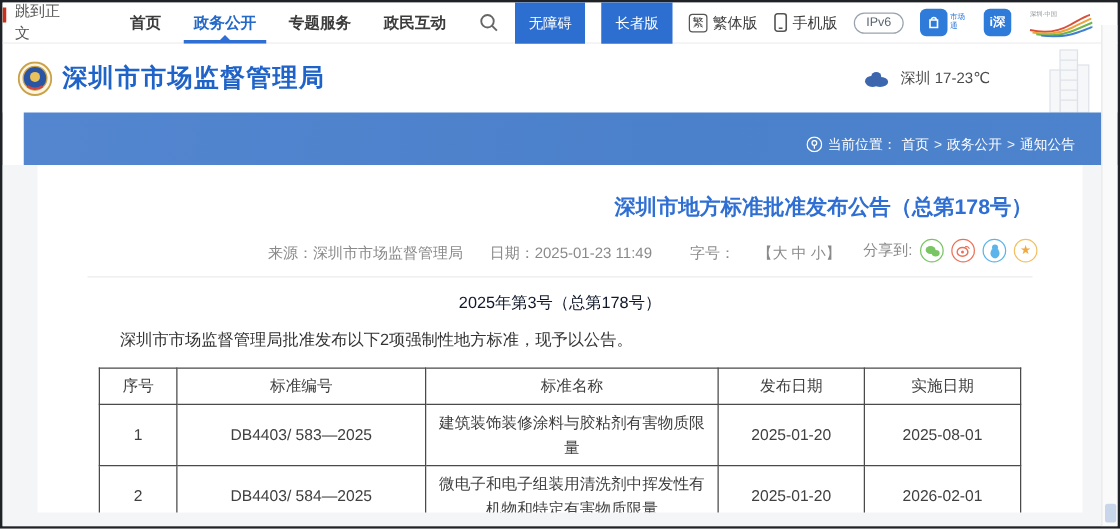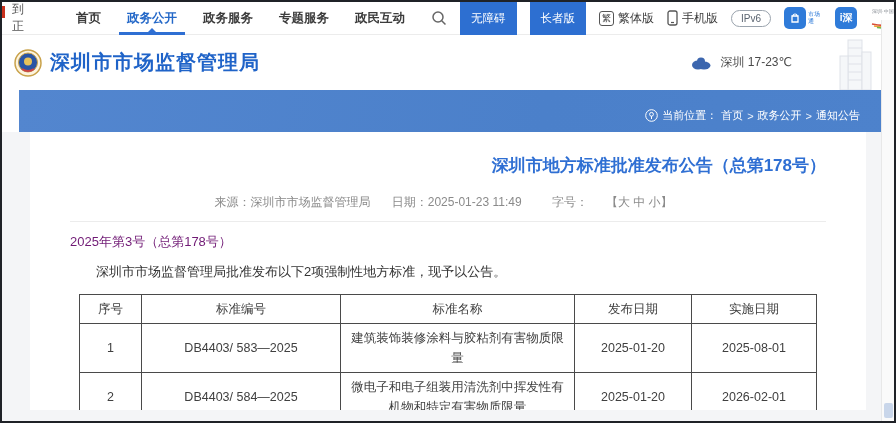--- a/index.html
+++ b/index.html
@@ -92,21 +92,21 @@
   .share-box { position:absolute; right:-4px; top:-3px; display:flex; align-items:center; gap:6px; font-size:12px; color:#8a8a8a; }
   .share-circ {
     width:19px; height:19px; border-radius:50%; display:flex; align-items:center; justify-content:center;
     cursor:pointer; background:#fff;
   }
   .sc-wechat { border:1px solid #79c463; }
   .sc-weibo  { border:1px solid #ec7058; }
   .sc-qq     { border:1px solid #5db4ea; }
   .sc-star   { border:1px solid #f2c063; color:#f0a93c; font-size:10px; }
   .divider { border-bottom:1px solid #ececec; margin-top:9px; }
-  .doc-number { font-size:13px; color:#701a75; margin-top:11px; line-height:18px; }
+  .doc-number { text-align:center; font-size:13px; color:#0f172a; margin-top:11px; line-height:18px; }
   .body-para { font-size:13px; color:#333; line-height:18px; margin-top:12px; text-indent:2em; }
   table.std { border-collapse:collapse; table-layout:fixed; width:737px; margin:13px auto 0; }
   table.std th, table.std td {
     border:1px solid #4a4a4a; text-align:center; font-size:12.5px; color:#404040;
     padding:4px 6px; line-height:20px; font-weight:normal; word-break:break-all;
   }
   table.std th { height:28px; }
   tr.r1 td { height:36px; }
   tr.r2 td { height:48px; }
   
@@ -124,21 +124,20 @@
 
 <div id="frame">
 
   <div id="topbar">
     <span class="red-tick"></span>
     <span class="skip-link">跳到正文</span>
 
     <div class="nav">
       <span class="nav-item">首页</span>
       <span class="nav-item active">政务公开</span>
-      <span class="nav-item">政务服务</span>
       <span class="nav-item">专题服务</span>
       <span class="nav-item">政民互动</span>
     </div>
 
     <div class="tb-spacer"></div>
 
     <div class="tb-right">
       <svg class="search-ic" viewBox="0 0 16 16">
         <circle cx="7" cy="7" r="5" fill="none" stroke="#666" stroke-width="1.5"></circle>
         <line x1="10.7" y1="10.7" x2="14.5" y2="14.5" stroke="#666" stroke-width="1.5"></line>
@@ -232,20 +231,43 @@
       <div class="art-title">深圳市地方标准批准发布公告（总第178号）</div>
 
       <div class="meta-row">
         <div class="meta-center">
           <span>来源：深圳市市场监督管理局</span>
           <span>日期：2025-01-23 11:49</span>
           <span>
             <span>字号：</span><span class="fontsize-ctl">【大 中 小】</span>
           </span>
         </div>
+        <div class="share-box">
+          <span>分享到:</span>
+          <span class="share-circ sc-wechat">
+            <svg width="12" height="10" viewBox="0 0 12 10">
+              <ellipse cx="4.5" cy="4" rx="4" ry="3.2" fill="#79c463"></ellipse>
+              <ellipse cx="8.5" cy="6.5" rx="3.2" ry="2.6" fill="#79c463"></ellipse>
+            </svg>
+          </span>
+          <span class="share-circ sc-weibo">
+            <svg width="11" height="11" viewBox="0 0 11 11">
+              <ellipse cx="5" cy="6.5" rx="4.3" ry="3.5" fill="none" stroke="#ec7058" stroke-width="1.2"></ellipse>
+              <circle cx="5" cy="6.5" r="1.2" fill="#ec7058"></circle>
+              <path d="M7 2.5 Q9.5 1.5 10.5 4" fill="none" stroke="#ec7058" stroke-width="1"></path>
+            </svg>
+          </span>
+          <span class="share-circ sc-qq">
+            <svg width="10" height="12" viewBox="0 0 10 12">
+              <ellipse cx="5" cy="7.5" rx="3.6" ry="4.2" fill="#5db4ea"></ellipse>
+              <circle cx="5" cy="3" r="2.4" fill="#5db4ea"></circle>
+            </svg>
+          </span>
+          <span class="share-circ sc-star">★</span>
+        </div>
       </div>
 
       <div class="divider"></div>
 
       <div class="doc-number">2025年第3号（总第178号）</div>
 
       <p class="body-para">深圳市市场监督管理局批准发布以下2项强制性地方标准，现予以公告。</p>
 
       <table class="std">
         <colgroup>

